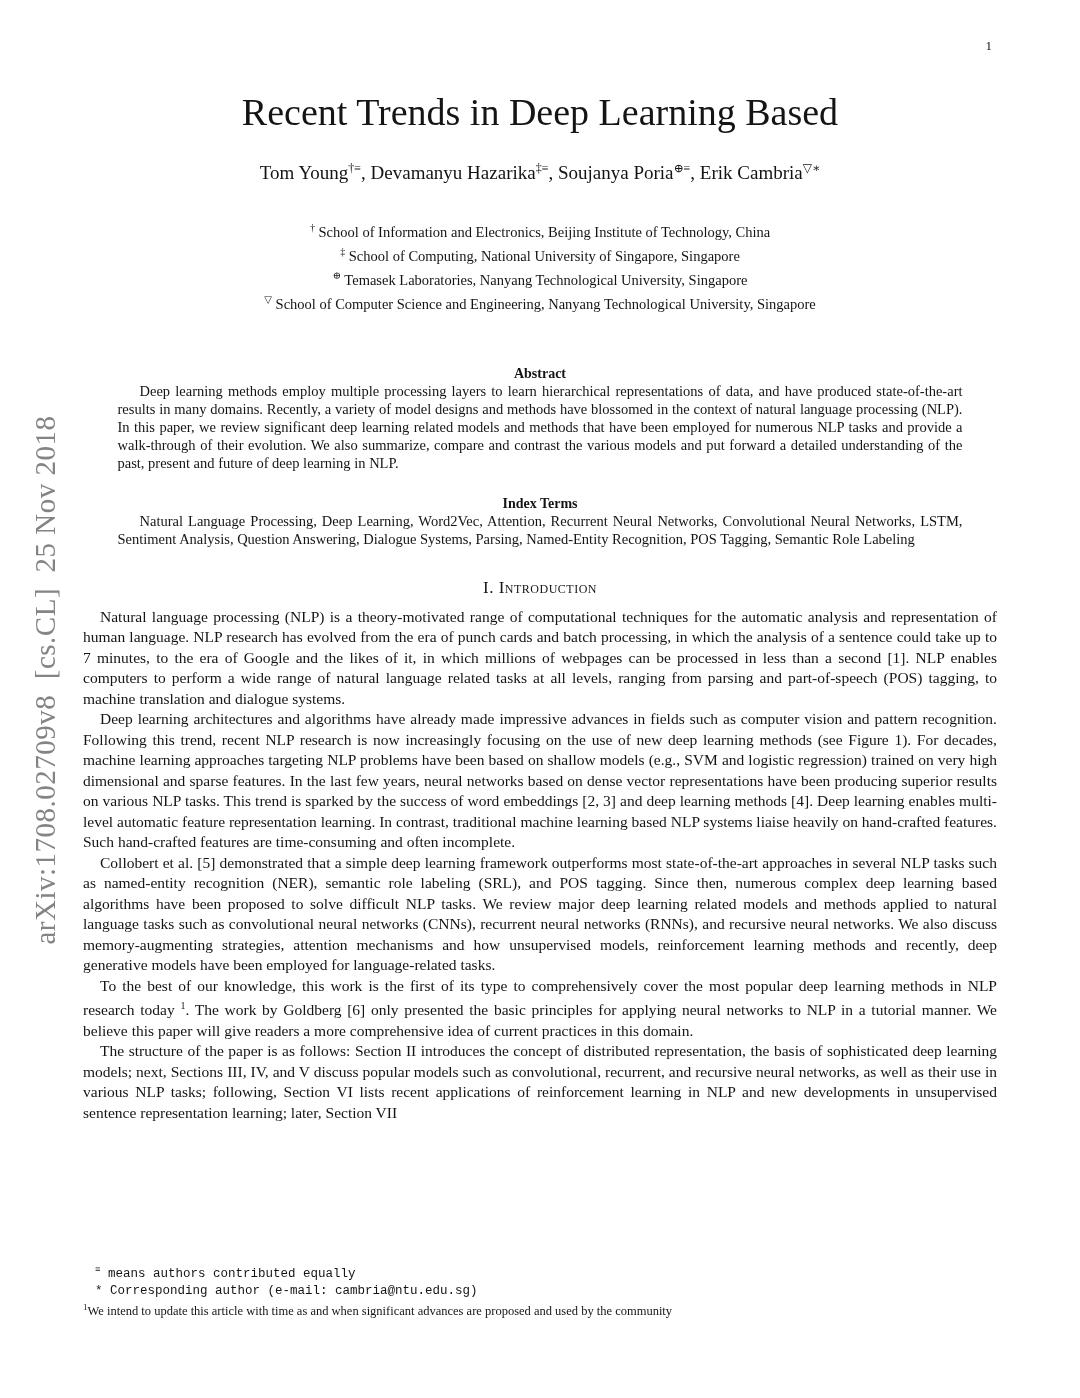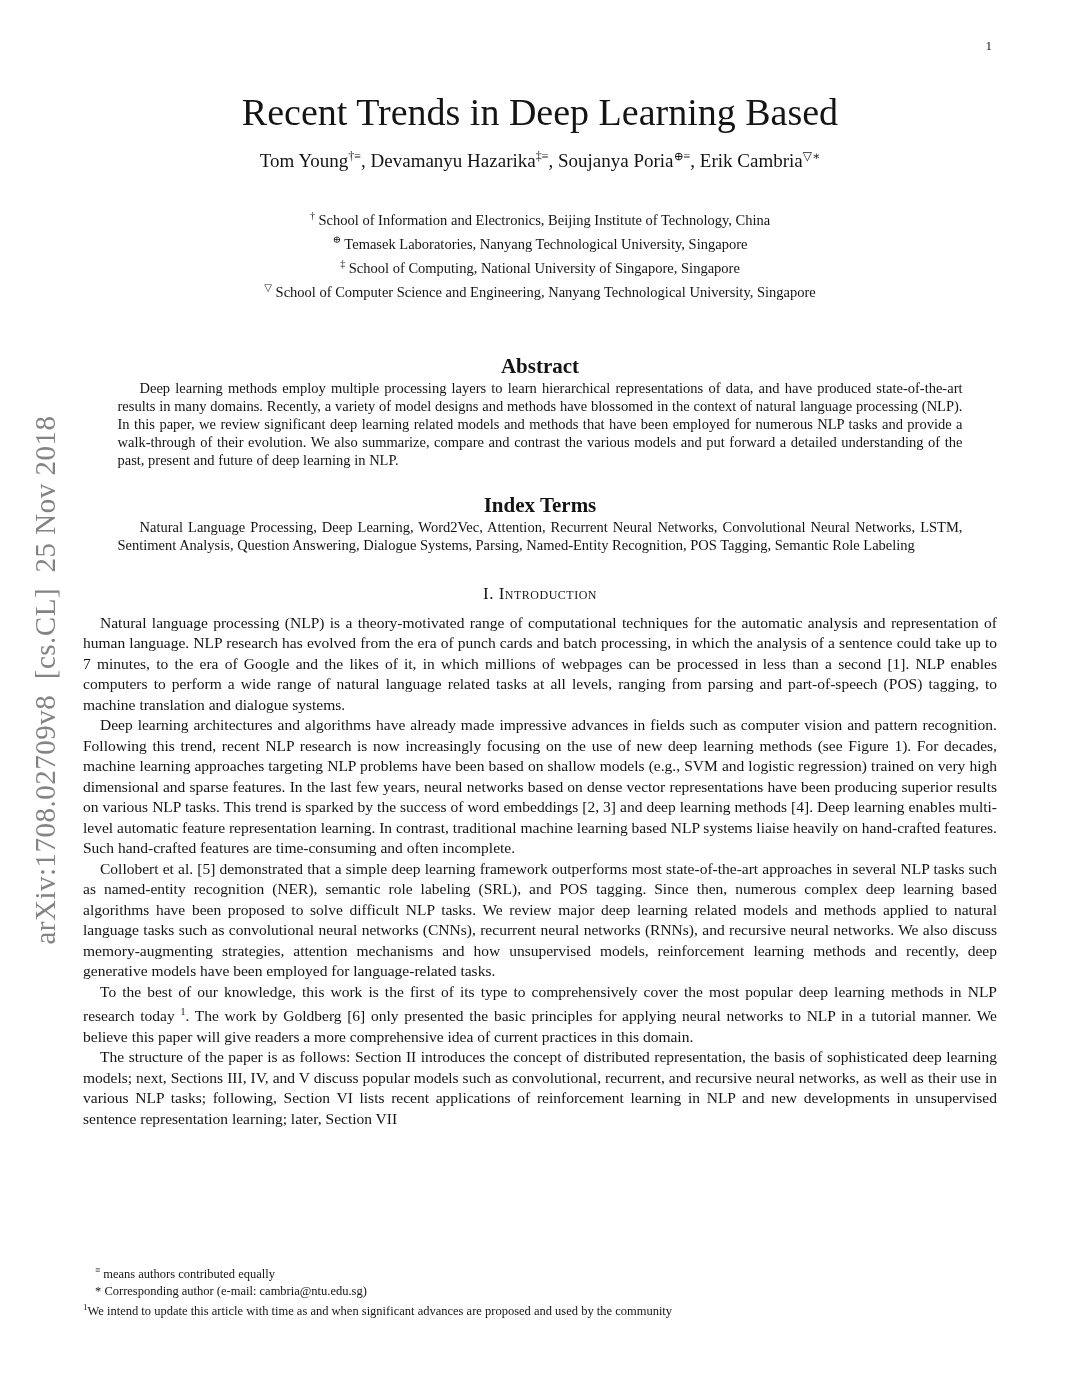--- a/index.html
+++ b/index.html
@@ -34,37 +34,37 @@
     letter-spacing: 0.5px;
     color: #848484;
   }
   header { padding-top: 88px; text-align: center; }
   .title {
     margin: 0;
     font-size: 38px;
     font-weight: 400;
     line-height: 49px;
   }
-  .authors { margin-top: 12px; font-size: 19px; }
+  .authors { margin-top: 24px; font-size: 19px; }
   .authors sup { font-size: 12px; }
   .affiliations {
     margin-top: 34px;
     font-size: 14.5px;
     line-height: 19px;
   }
   .affiliations sup { font-size: 10px; }
   .abstract-block {
     width: 845px;
     margin: 0 auto;
     text-align: justify;
   }
   .block-heading {
     text-align: center;
     font-weight: 700;
-    font-size: 21px;
+    font-size: 14px;
     margin-top: 52px;
   }
   .block-heading.second { margin-top: 24px; }
   .block-text {
     margin: 0 0 0 0;
     font-size: 14.5px;
     line-height: 18px;
     text-indent: 22px;
   }
   .section-heading {
@@ -88,41 +88,41 @@
   }
   .body-text sup { font-size: 10px; }
   .footnotes {
     position: absolute;
     left: 83px;
     top: 1262px;
     width: 914px;
     font-size: 12.5px;
     line-height: 16.5px;
   }
-  .footnotes .fline.indent { padding-left: 12px; }
+  .footnotes .fline.indent { padding-left: 12px; font-family: Liberation Mono, monospace; }
   .footnotes sup { font-size: 9px; }
 </style>
 </head>
 <body>
 
 <div class="page">
 
   <div class="page-number">1</div>
 
   <div class="watermark">arXiv:1708.02709v8  [cs.CL]  25 Nov 2018</div>
 
   <header>
     <h1 class="title"><span>Recent Trends in Deep Learning Based</span><br></h1>
 
     <div class="authors"><span>Tom Young</span><sup>†≡</sup><span>, </span><span>Devamanyu Hazarika</span><sup>‡≡</sup><span>, </span><span>Soujanya Poria</span><sup>⊕≡</sup><span>, </span><span>Erik Cambria</span><sup>▽∗</sup></div>
 
     <div class="affiliations">
       <div class="affil-line"><sup>†</sup> <span>School of Information and Electronics, Beijing Institute of Technology, China</span></div>
+      <div class="affil-line"><sup>‡</sup> <span>School of Computing, National University of Singapore, Singapore</span></div>
       <div class="affil-line"><sup>⊕</sup> <span>Temasek Laboratories, Nanyang Technological University, Singapore</span></div>
-      <div class="affil-line"><sup>‡</sup> <span>School of Computing, National University of Singapore, Singapore</span></div>
       <div class="affil-line"><sup>▽</sup> <span>School of Computer Science and Engineering, Nanyang Technological University, Singapore</span></div>
     </div>
   </header>
 
   <section class="abstract-block">
     <div class="block-heading">Abstract</div>
     <p class="block-text">Deep learning methods employ multiple processing layers to learn hierarchical representations of data, and have produced state-of-the-art results in many domains. Recently, a variety of model designs and methods have blossomed in the context of natural language processing (NLP). In this paper, we review significant deep learning related models and methods that have been employed for numerous NLP tasks and provide a walk-through of their evolution. We also summarize, compare and contrast the various models and put forward a detailed understanding of the past, present and future of deep learning in NLP.</p>
     <div class="block-heading second">Index Terms</div>
     <p class="block-text">Natural Language Processing, Deep Learning, Word2Vec, Attention, Recurrent Neural Networks, Convolutional Neural Networks, LSTM, Sentiment Analysis, Question Answering, Dialogue Systems, Parsing, Named-Entity Recognition, POS Tagging, Semantic Role Labeling</p>
   </section>

